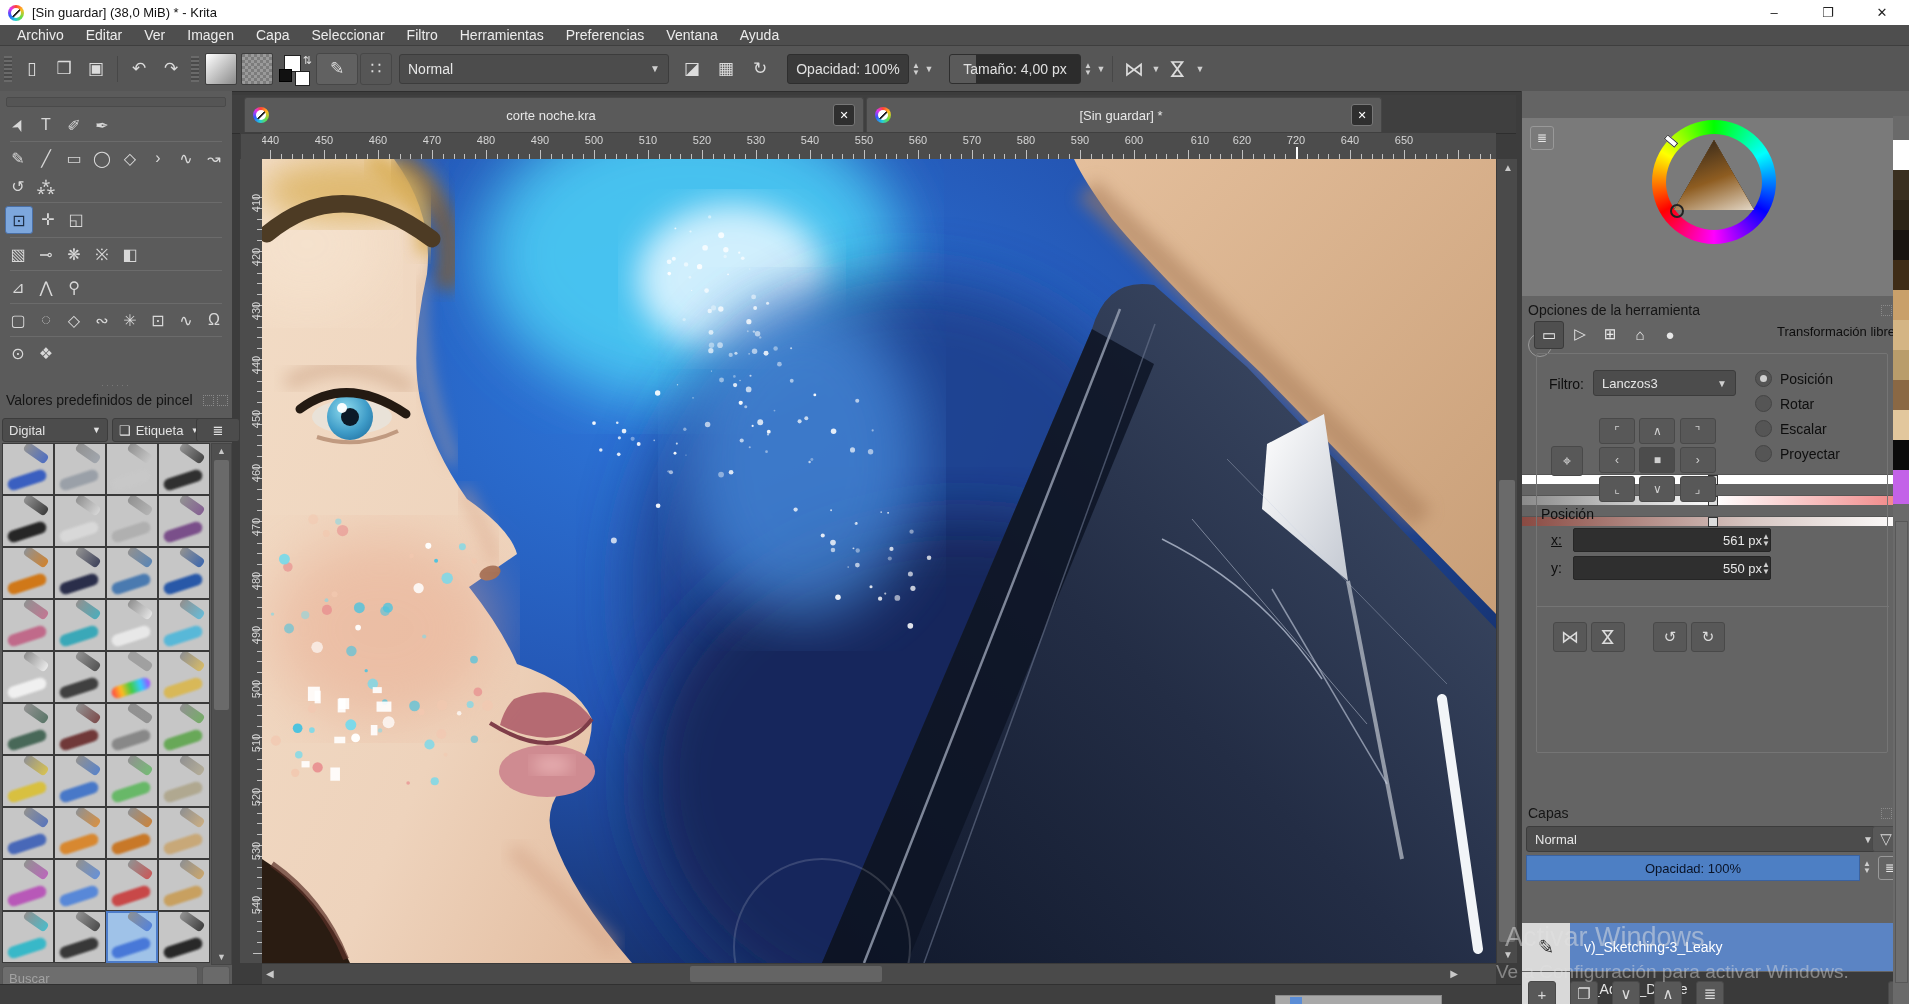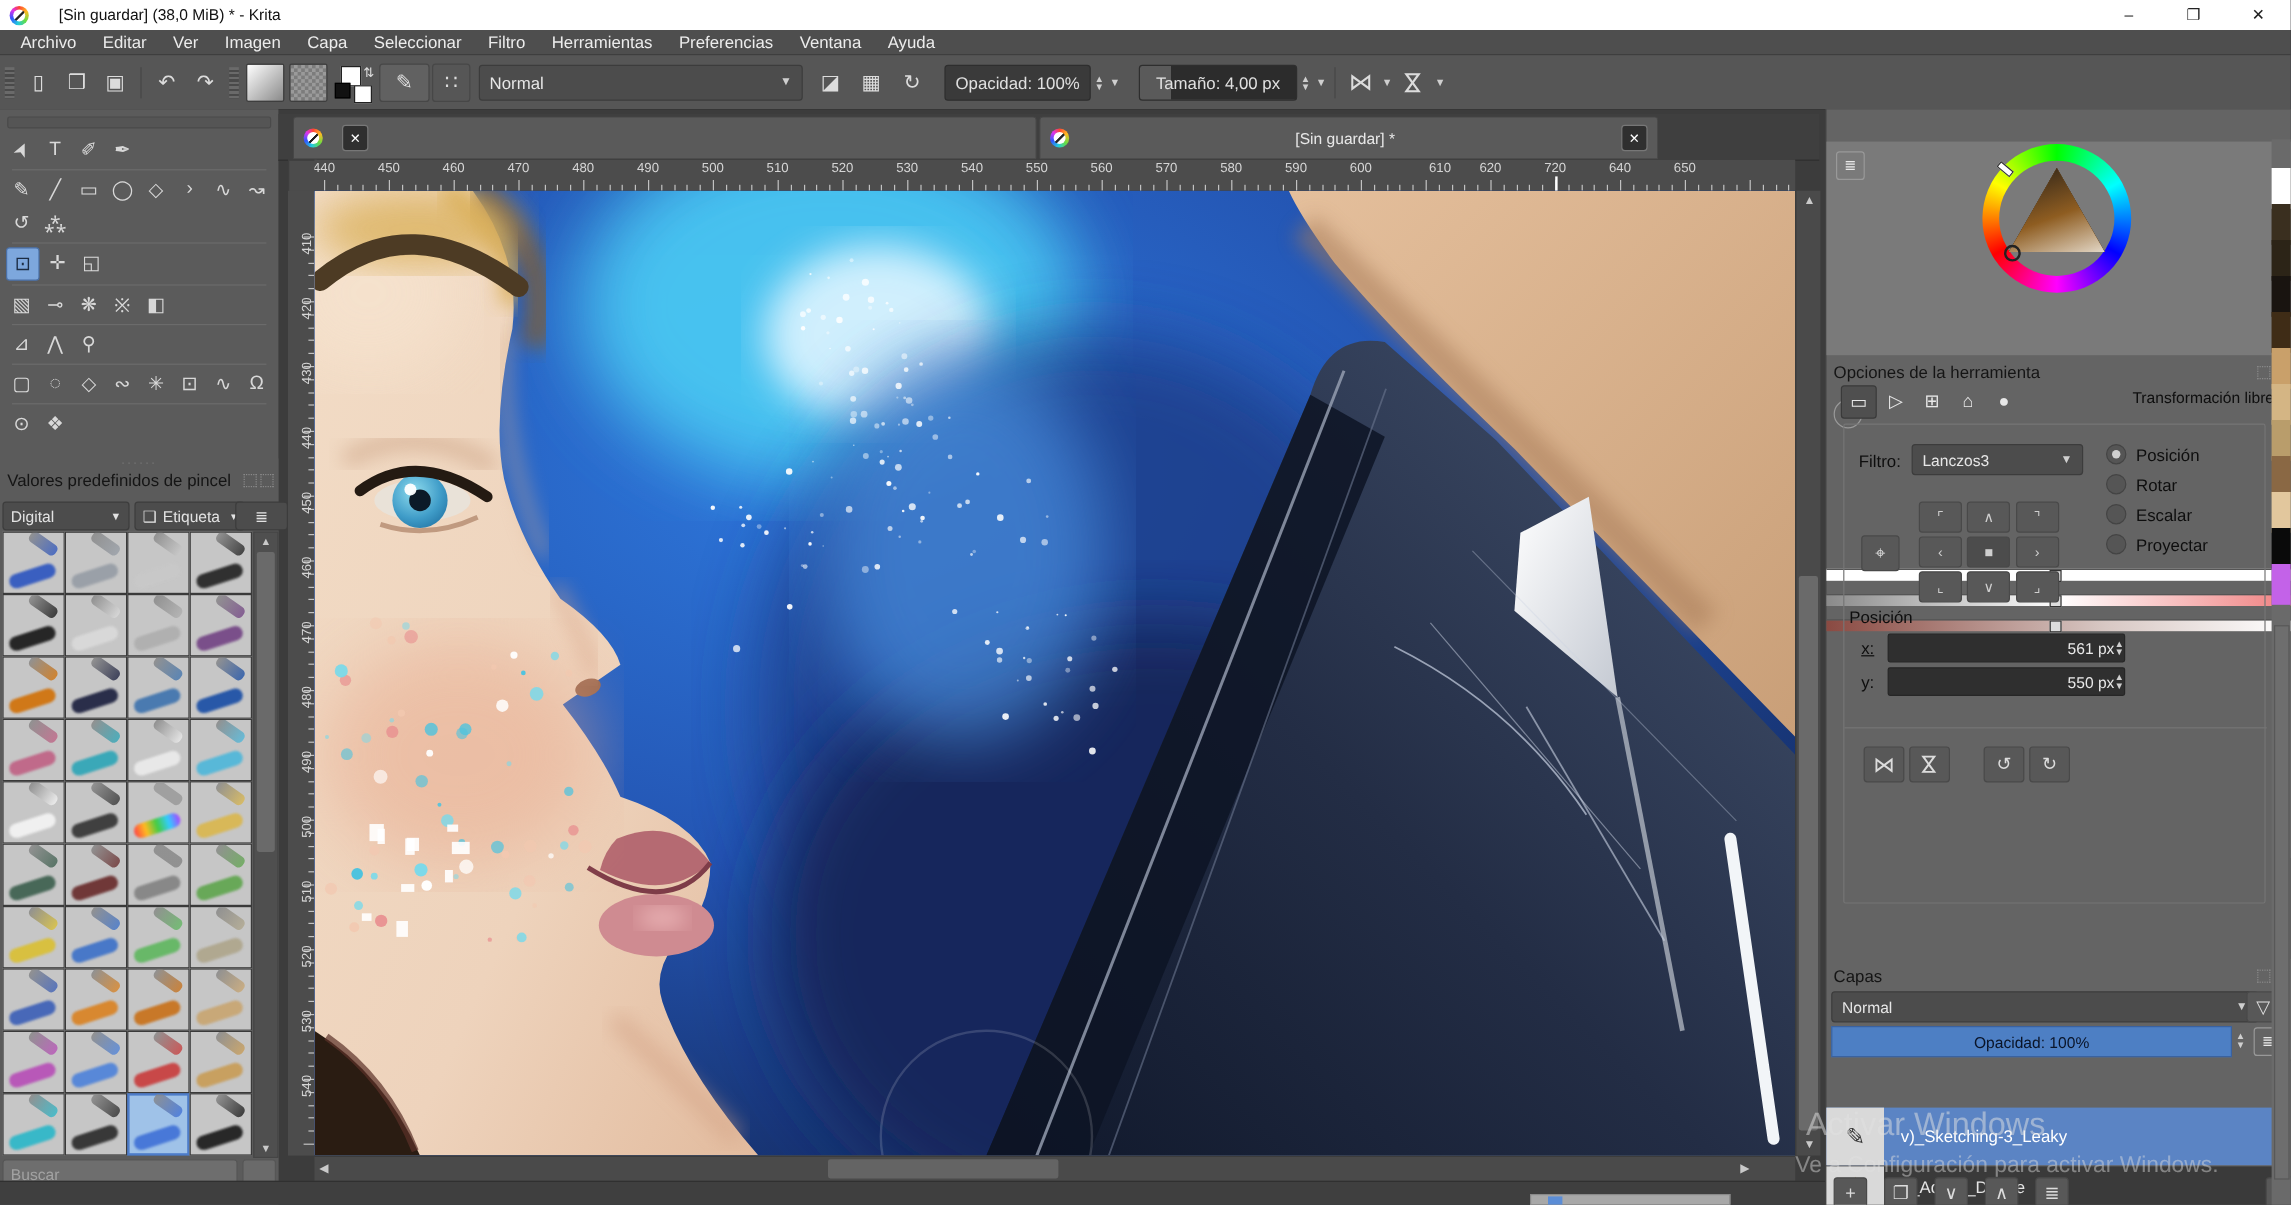--- a/index.html
+++ b/index.html
@@ -7,21 +7,21 @@
        font-family:"Liberation Sans",sans-serif;color:#e2e2e2;font-size:14px;}
   .abs{position:absolute;}
   
   #titlebar{left:0;top:0;width:1909px;height:25px;background:#ffffff;color:#111;
             display:flex;align-items:center;}
   .kicon{width:16px;height:16px;border-radius:50%;margin:0 8px 0 8px;
          background:conic-gradient(#f43 0deg,#fb2 60deg,#6d4 130deg,#2cd 190deg,#35f 250deg,#d3e 310deg,#f43 360deg);
          position:relative;flex:0 0 auto;}
   .kicon:after{content:"";position:absolute;left:3px;top:3px;width:10px;height:10px;border-radius:50%;
          background:linear-gradient(135deg,#fff 45%,#222 48%,#222 58%,#fff 62%);}
-  #titlebar .ttl{font-size:13px;margin-left:17px;}
+  #titlebar .ttl{font-size:13px;}
   #wbtns{margin-left:auto;display:flex;height:100%;}
   .wbtn{width:54px;height:100%;display:flex;align-items:center;justify-content:center;
         color:#222;font-size:13px;}
   
   #menubar{left:0;top:25px;width:1909px;height:21px;background:#4e4e4e;display:flex;
            align-items:center;padding-left:6px;box-sizing:border-box;border-bottom:1px solid #3e3e3e;}
   .menuitem{padding:0 11px;font-size:14px;color:#ececec;}
   
   #toolbar{left:0;top:46px;width:1909px;height:45px;background:#565656;border-bottom:1px solid #2e2e2e;
            display:flex;align-items:center;}
@@ -477,20 +477,21 @@
     <div id="searchbox">Buscar</div>
     <div id="savebtn">
         <span></span>
       </div>
   </div>
 </div>
 
 <div class="abs" id="tabbar">
   <div class="tab" style="left:12px;width:618px">
     <span class="kicon"></span>
+    <span class="title">corte noche.kra</span>
     <span class="tabclose">✕</span>
   </div>
   <div class="tab" style="left:634px;width:514px">
     <span class="kicon"></span>
     <span class="title">[Sin guardar]  *</span>
     <span class="tabclose">✕</span>
   </div>
 </div>
 <div class="abs" id="corner"></div>
 <div class="abs ruler" id="hruler">

